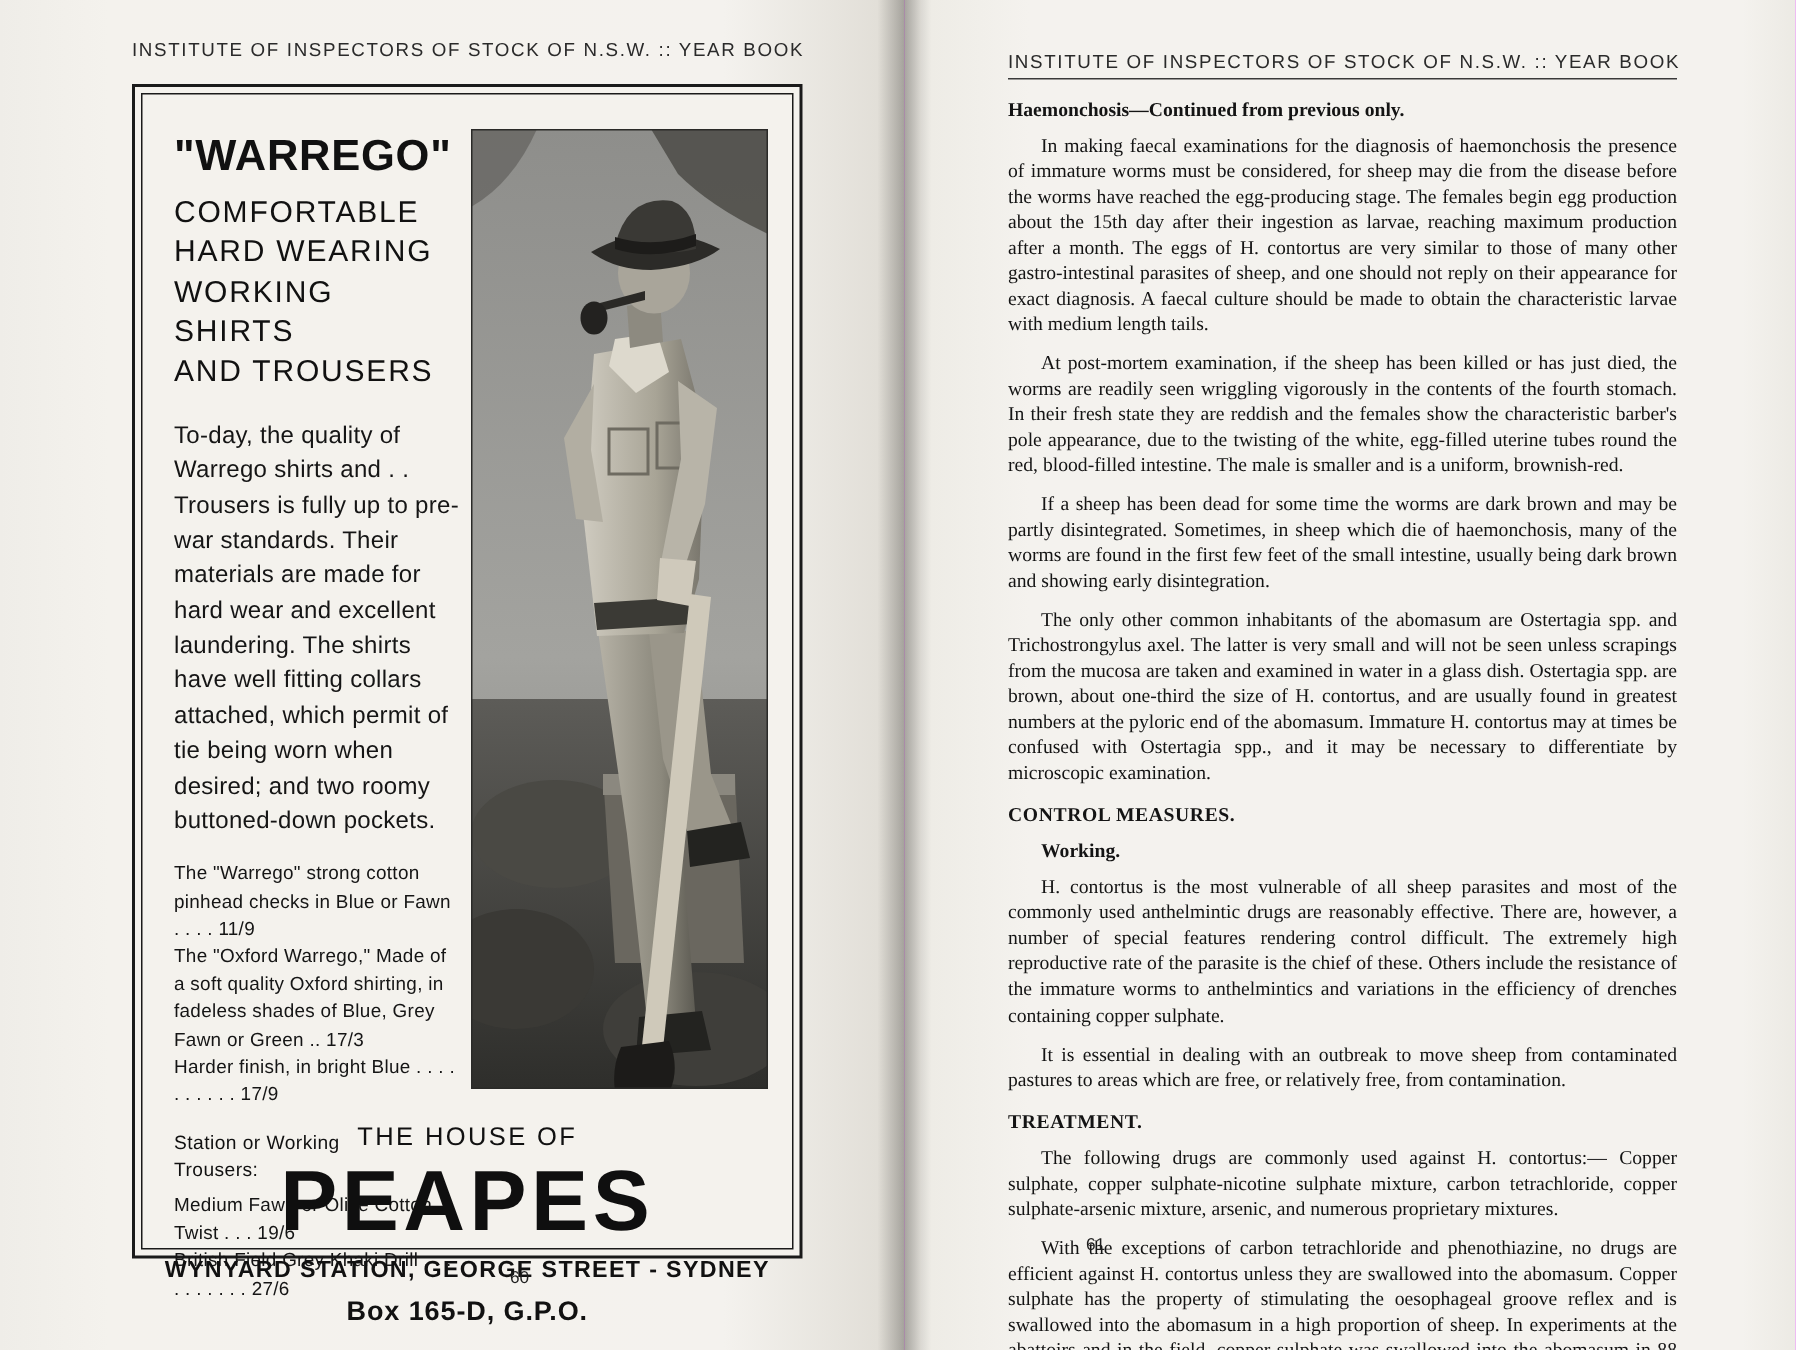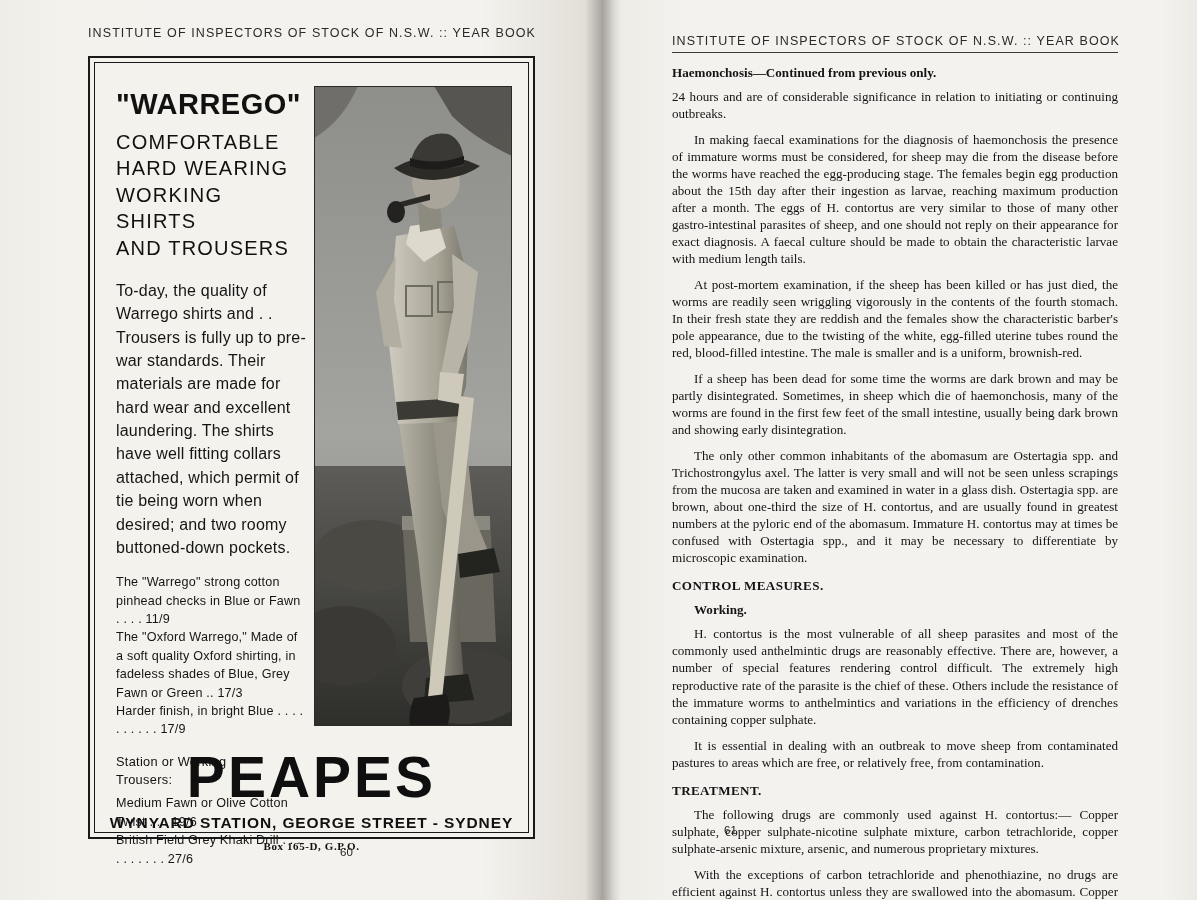--- a/index.html
+++ b/index.html
@@ -182,23 +182,23 @@
   }
   .ad-address {
     font-family: Liberation Sans, sans-serif;
     font-weight: bold;
     font-size: 15.5px;
     letter-spacing: 0.9px;
     color: #111;
     margin-bottom: 8px;
   }
   .ad-box {
-    font-family: Liberation Serif, serif;
-    font-weight: bold;
-    font-size: 11px;
+    font-family: Liberation Sans, sans-serif;
+    font-weight: bold;
+    font-size: 18px;
     letter-spacing: 0.6px;
     color: #111;
   }
 
   
   .text-col {
     position: absolute;
     left: 672px;
     top: 64px;
     width: 446px;
@@ -334,36 +334,36 @@
 
         <path d="M146 310 L112 630 L126 632 L160 312 Z" fill="#cfc9ba"></path>
 
         <path d="M100 612 L132 608 Q142 632 126 652 L98 650 Q92 630 100 612 Z" fill="#1c1b19"></path>
 
         <rect x="0" y="0" width="198" height="640" fill="none" stroke="#2a2a28" stroke-width="2"></rect>
       </svg>
     </div>
 
     <div class="ad-house">
+      <div class="house-of">THE HOUSE OF</div>
       <div class="peapes">PEAPES</div>
       <div class="ad-address">WYNYARD STATION, GEORGE STREET - SYDNEY</div>
       <div class="ad-box">Box 165-D, G.P.O.</div>
     </div>
   </div>
 
   <div class="folio folio-left">60</div>
 
   <div class="running-head rh-right">INSTITUTE OF INSPECTORS OF STOCK OF N.S.W.   ::   YEAR BOOK</div>
   <div class="rh-rule"></div>
 
   <div class="text-col">
     <p class="cont">
       <b>Haemonchosis—Continued from previous only.</b>
     </p>
-    <p class="noindent">24 hours and are of considerable significance in relation to initiating or continuing outbreaks.</p>
     <p>In making faecal examinations for the diagnosis of haemonchosis the presence of immature worms must be considered, for sheep may die from the disease before the worms have reached the egg-producing stage.  The females begin egg production about the 15th day after their ingestion as larvae, reaching maximum production after a month.  The eggs of H. contortus are very similar to those of many other gastro-intestinal parasites of sheep, and one should not reply on their appearance for exact diagnosis.  A faecal culture should be made to obtain the characteristic larvae with medium length tails.</p>
     <p>At post-mortem examination, if the sheep has been killed or has just died, the worms are readily seen wriggling vigorously in the contents of the fourth stomach.  In their fresh state they are reddish and the females show the characteristic barber's pole appearance, due to the twisting of the white, egg-filled uterine tubes round the red, blood-filled intestine.  The male is smaller and is a uniform, brownish-red.</p>
     <p>If a sheep has been dead for some time the worms are dark brown and may be partly disintegrated.  Sometimes, in sheep which die of haemonchosis, many of the worms are found in the first few feet of the small intestine, usually being dark brown and showing early disintegration.</p>
     <p>The only other common inhabitants of the abomasum are Ostertagia spp. and Trichostrongylus axel.  The latter is very small and will not be seen unless scrapings from the mucosa are taken and examined in water in a glass dish.  Ostertagia spp. are brown, about one-third the size of H. contortus, and are usually found in greatest numbers at the pyloric end of the abomasum.  Immature H. contortus may at times be confused with Ostertagia spp., and it may be necessary to differentiate by microscopic examination.</p>
 
     <div class="sec-head">CONTROL MEASURES.</div>
     <div class="sub-head">Working.</div>
 
     <p>H. contortus is the most vulnerable of all sheep parasites and most of the commonly used anthelmintic drugs are reasonably effective.  There are, however, a number of special features rendering control difficult.  The extremely high reproductive rate of the parasite is the chief of these.  Others include the resistance of the immature worms to anthelmintics and variations in the efficiency of drenches containing copper sulphate.</p>
     <p>It is essential in dealing with an outbreak to move sheep from contaminated pastures to areas which are free, or relatively free, from contamination.</p>

